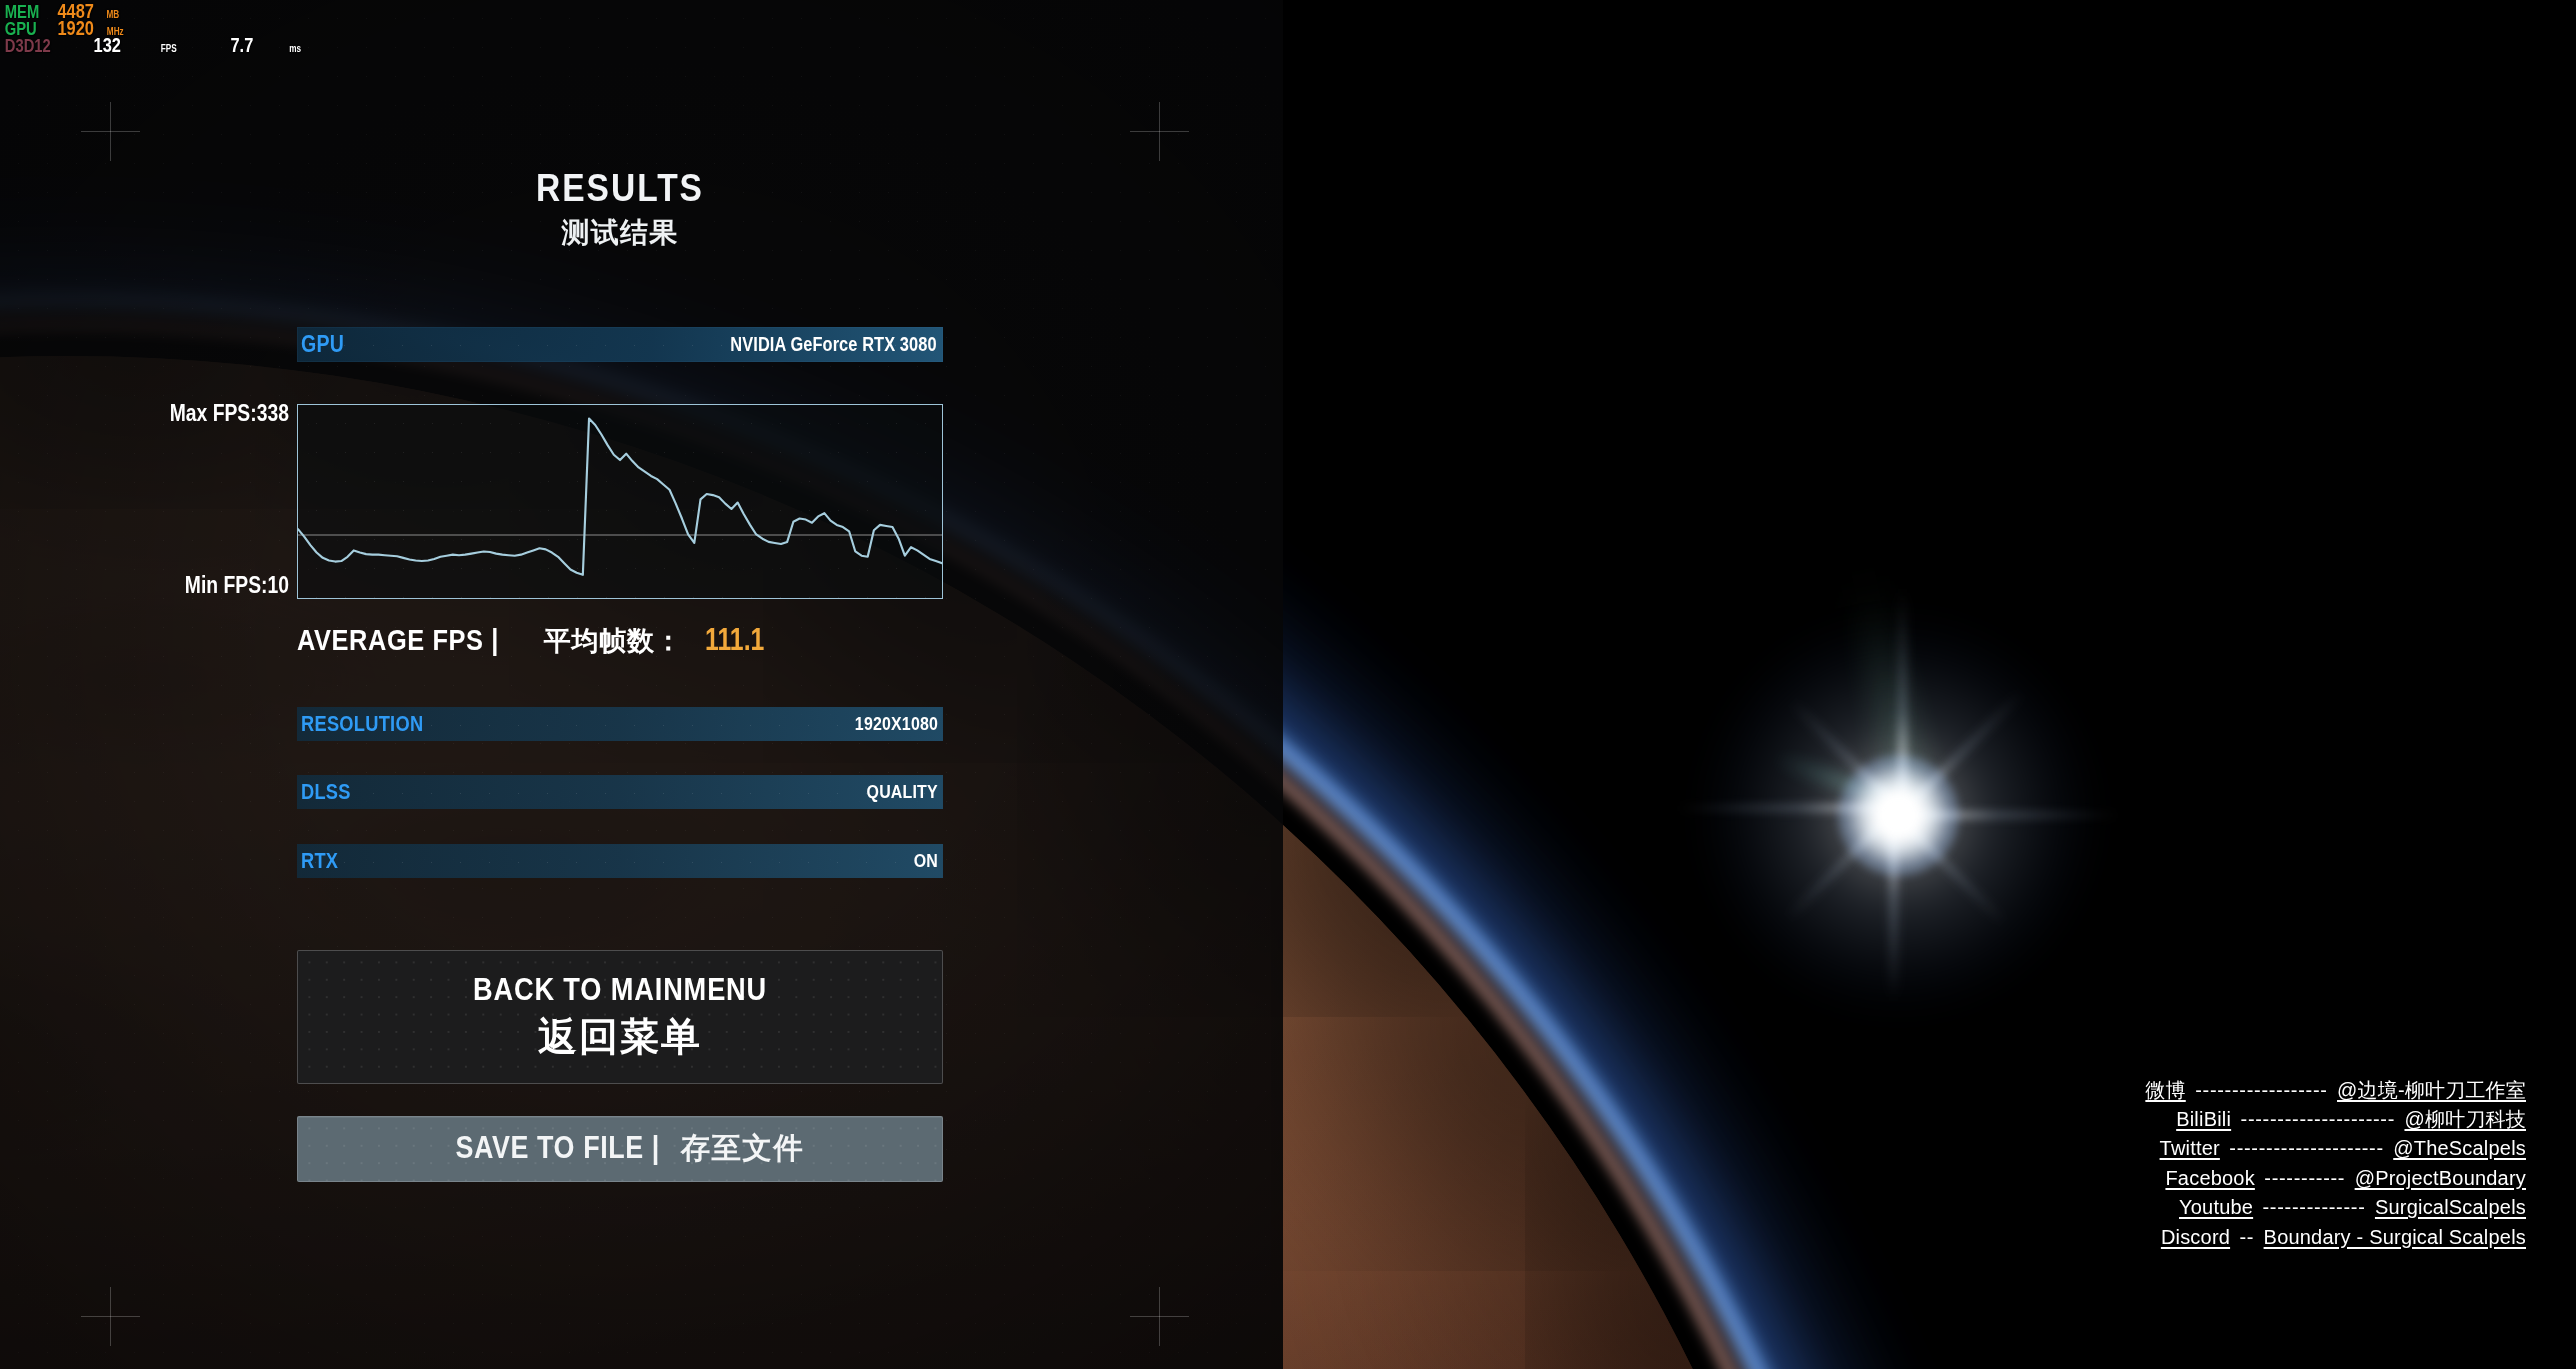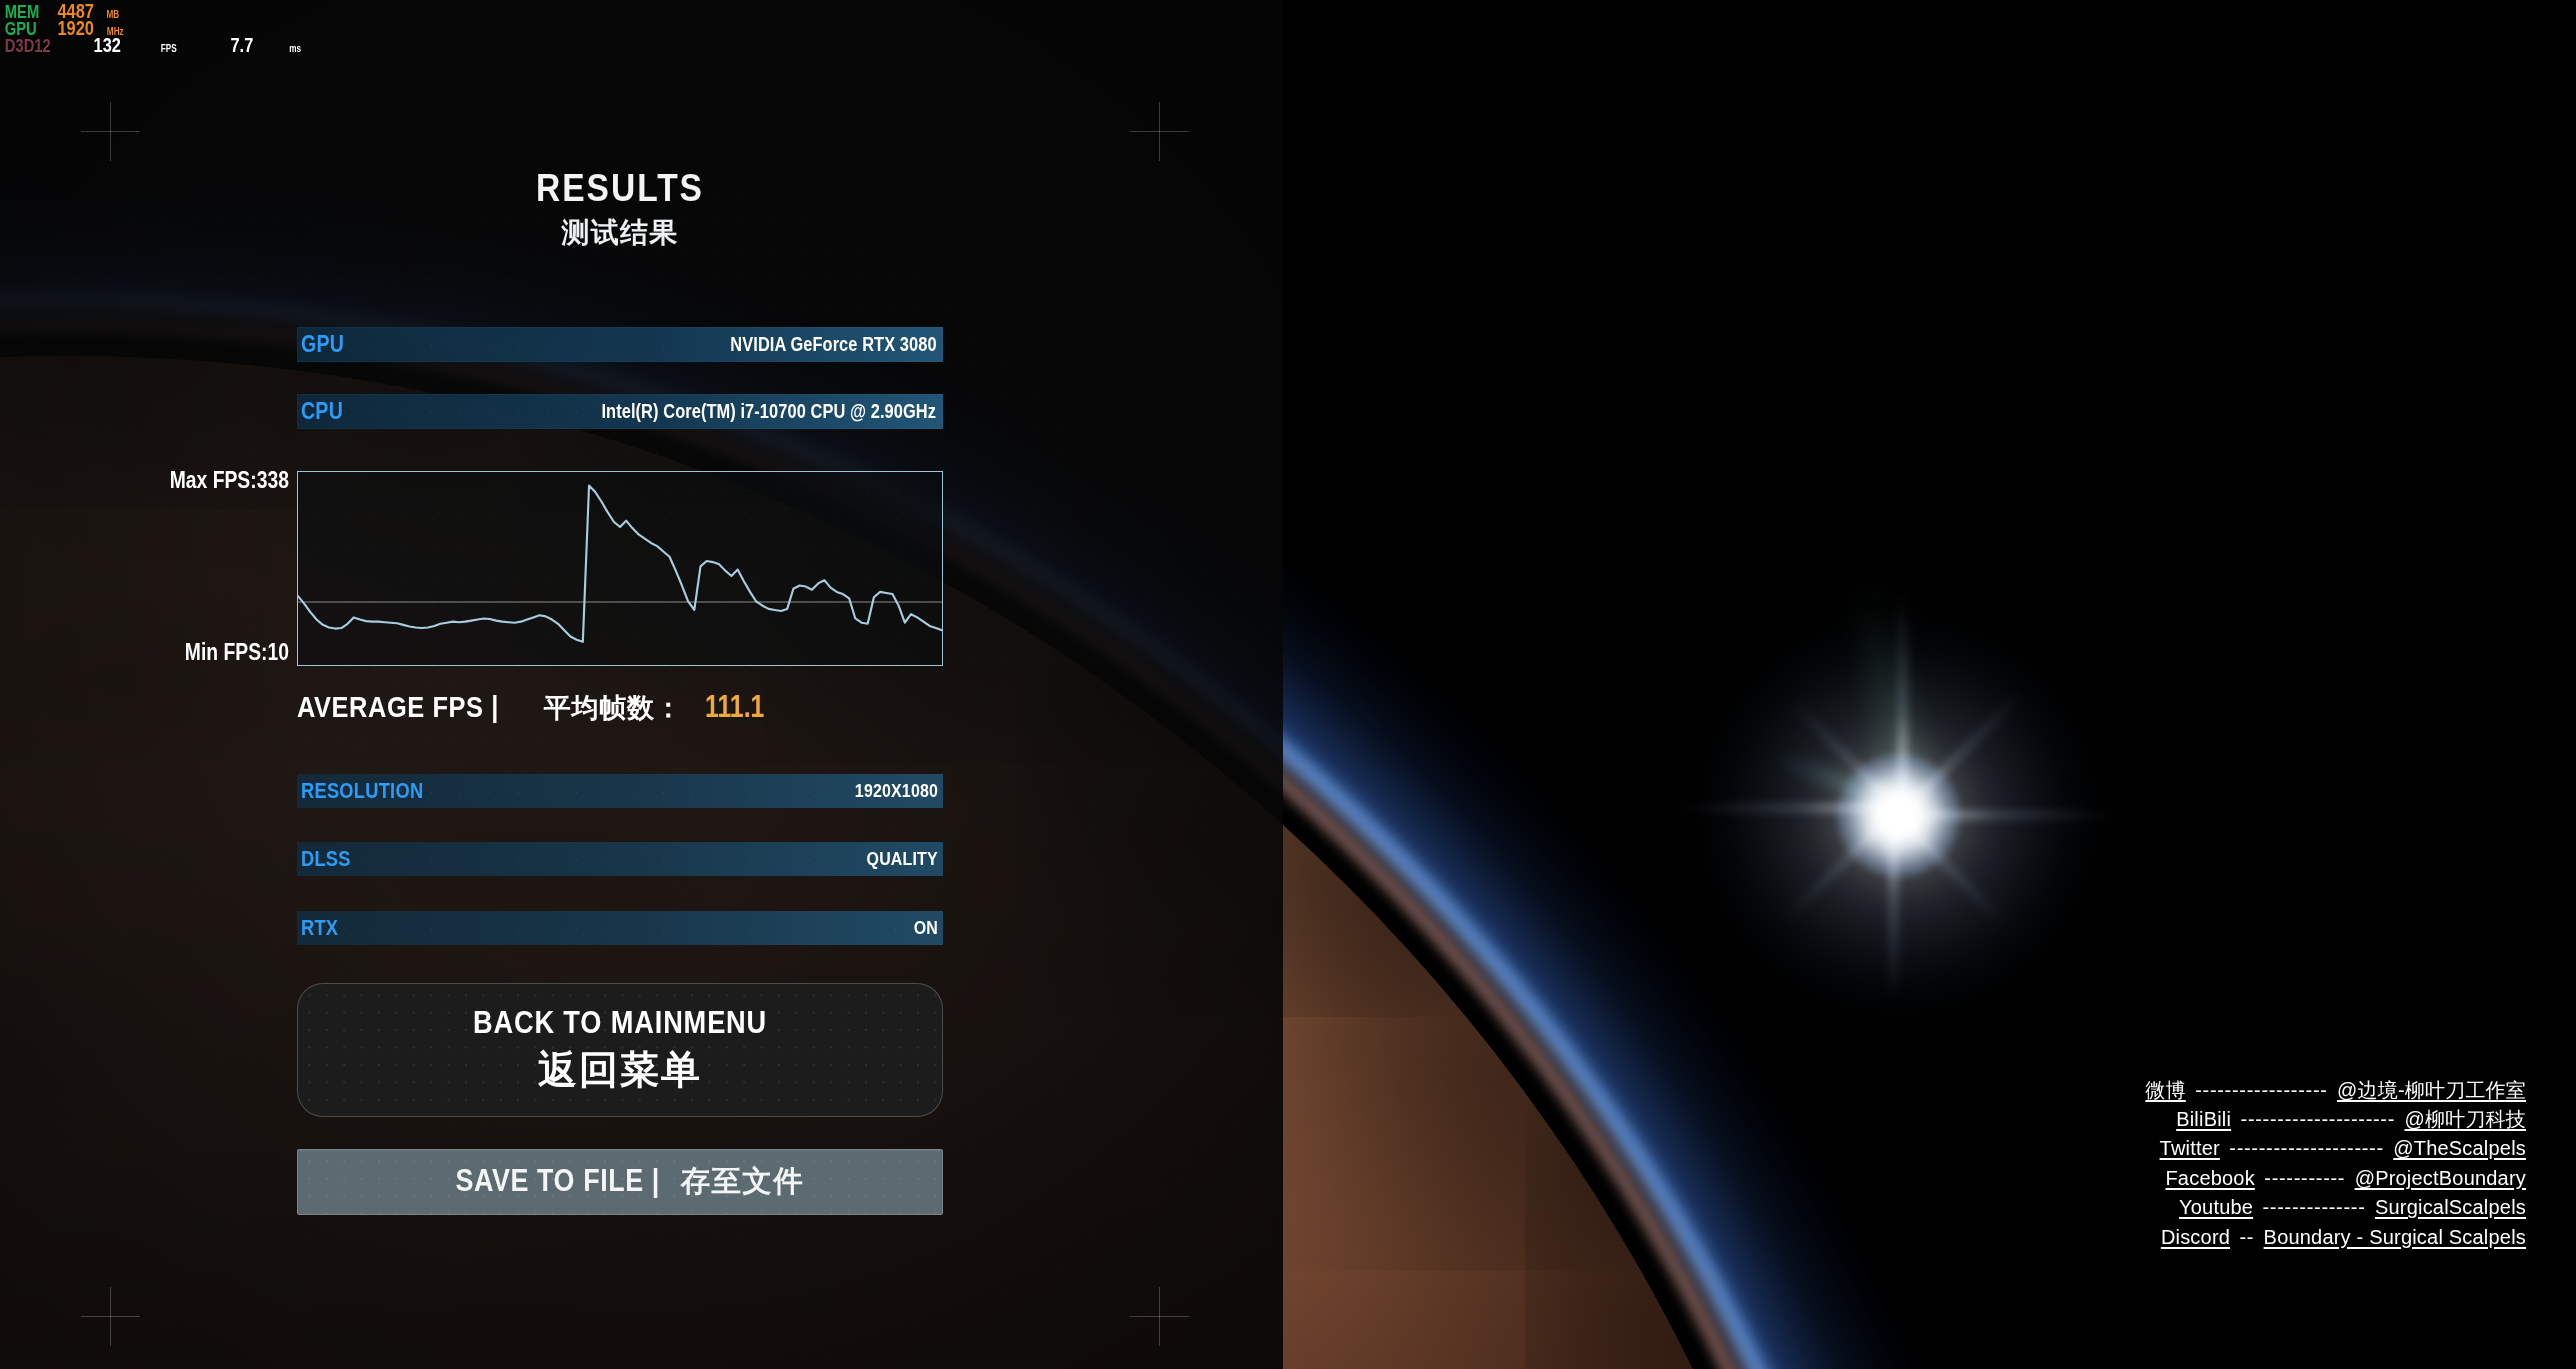--- a/index.html
+++ b/index.html
@@ -374,25 +374,20 @@
       <div class="title-en">RESULTS</div>
       <div class="title-cn">测试结果</div>
     </div>
 
     <div class="info-row" style="margin-top:75px;">
       <div class="dots"></div>
       <div class="row-label">GPU</div>
       <div class="row-value">NVIDIA GeForce RTX 3080</div>
     </div>
 
-    <div class="info-row" style="margin-top:32px;">
-      <div class="dots"></div>
-      <div class="row-label">CPU</div>
-      <div class="row-value">Intel(R) Core(TM) i7-10700 CPU @ 2.90GHz</div>
-    </div>
 
     <div id="chart-wrap" style="margin-top:42px;">
       <div class="fps-label" id="lbl-max" style="top:-4px;">Max FPS:338</div>
       <div class="fps-label" id="lbl-min" style="top:168px;">Min FPS:10</div>
       <div id="chart-box">
         <div class="cdots"></div>
         <svg id="chart-svg" viewBox="0 0 963 290" preserveAspectRatio="none">
           <line id="avg-line" x1="0" y1="195.24" x2="963" y2="195.24" stroke="#8b8b8b" stroke-width="1.6"></line>
           <polyline id="fps-poly" fill="none" stroke="#a6cede" stroke-width="3.2" stroke-linejoin="round" stroke-linecap="round" points="0.00,186.54 9.26,197.72 18.52,210.50 27.78,221.68 37.04,229.67 46.30,233.66 55.56,235.26 64.82,234.46 74.08,228.07 83.34,218.49 92.60,221.68 101.86,224.08 111.12,224.88 120.38,224.88 129.63,225.68 138.89,226.48 148.15,227.27 157.41,229.67 166.67,232.07 175.93,233.66 185.19,234.46 194.45,233.66 203.71,231.27 212.97,228.07 222.23,226.48 231.49,224.88 240.75,225.68 250.01,224.88 259.27,223.28 268.53,221.68 277.79,220.09 287.05,220.88 296.31,223.28 305.57,224.88 314.83,225.68 324.09,226.48 333.35,224.88 342.61,221.68 351.87,218.49 361.13,215.29 370.38,216.89 379.64,221.68 388.90,228.07 398.16,237.66 407.42,247.24 416.68,252.04 425.94,255.23 435.20,20.39 444.46,29.98 453.72,44.35 462.98,60.33 472.24,74.71 481.50,82.70 490.76,73.11 500.02,84.29 509.28,93.88 518.54,100.27 527.80,106.66 537.06,111.45 546.32,119.44 555.58,127.43 564.84,148.20 574.10,170.56 583.36,194.52 592.62,207.30 601.88,141.80 611.13,133.82 620.39,135.41 629.65,138.61 638.91,148.20 648.17,156.18 657.43,146.60 666.69,164.17 675.95,180.15 685.21,194.52 694.47,200.91 703.73,205.71 712.99,207.30 722.25,208.90 731.51,205.71 740.77,175.35 750.03,170.56 759.29,172.16 768.55,176.95 777.81,167.37 787.07,162.57 796.33,173.76 805.59,180.15 814.85,183.34 824.11,189.73 833.37,220.09 842.63,226.48 851.88,228.07 861.14,188.13 870.40,180.15 879.66,181.74 888.92,183.34 898.18,200.91 907.44,226.48 916.70,213.70 925.96,218.49 935.22,224.88 944.48,231.27 953.74,234.46 963.00,237.66"></polyline>
         </svg>
@@ -416,21 +411,21 @@
       <div class="set-label">DLSS</div>
       <div class="set-value">QUALITY</div>
     </div>
 
     <div class="set-row" style="margin-top:35px;">
       <div class="dots"></div>
       <div class="set-label">RTX</div>
       <div class="set-value">ON</div>
     </div>
 
-    <div class="btn" id="btn-mainmenu" style="margin-top:38px;border-radius:26px;">
+    <div class="btn" id="btn-mainmenu" style="margin-top:72px;">
       <div class="dots"></div>
       <div class="b-en">BACK TO MAINMENU</div>
       <div class="b-cn">返回菜单</div>
     </div>
 
     <div class="btn" id="btn-save" style="margin-top:32px;">
       <div class="dots"></div>
       <div class="b-row">
         <span class="s-en">SAVE TO FILE |</span>
         <span class="s-cn">存至文件</span>

